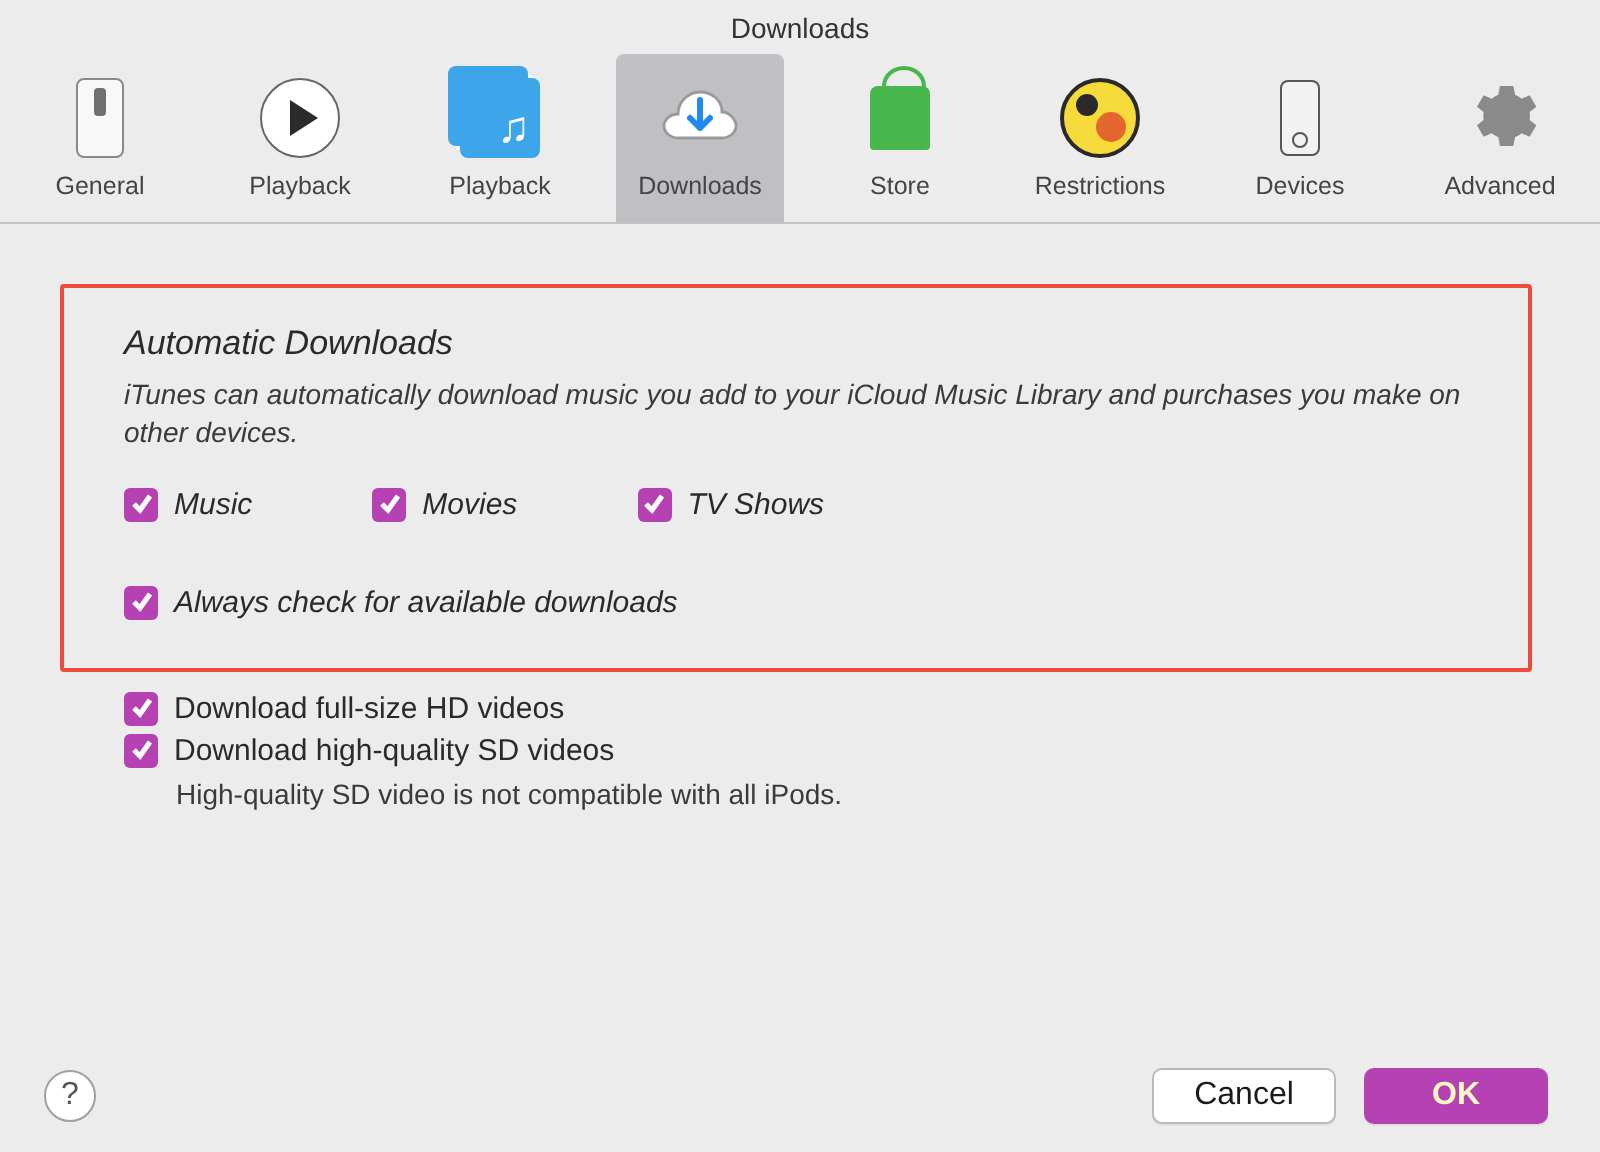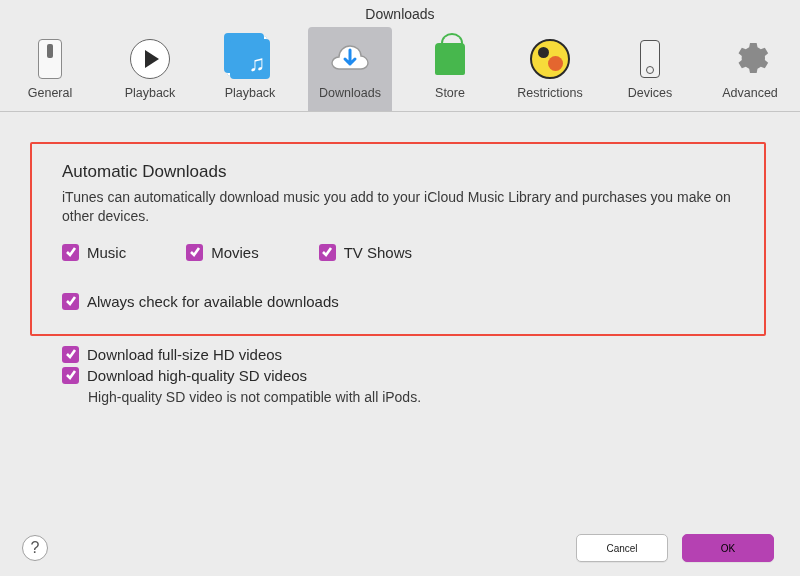--- a/index.html
+++ b/index.html
@@ -93,20 +93,21 @@
   .content{
     padding:30px 32px 0 32px;
   }
   .highlight{
     border:2px solid var(--red);
     border-radius:2px;
     padding:18px 30px 24px 30px;
     margin-bottom:8px;
     position:relative;
     left:-2px;
+    font-style:italic;
   }
   .section-title{
     font-size:17px;
     font-weight:400;
     margin-bottom:6px;
     color:#2a2a2a;
   }
   .section-sub{
     font-size:14px;
     color:#3a3a3a;
@@ -155,25 +156,25 @@
     gap:14px;
   }
   .help-btn{
     position:absolute;
     left:22px;
     width:26px;height:26px;border-radius:50%;border:1px solid #a0a0a0;background:#fff;
     display:flex;align-items:center;justify-content:center;font-size:16px;color:#555;cursor:default;
   }
   .btn{
     min-width:92px;height:28px;border-radius:5px;border:1px solid var(--btn-border);
-    background:#fff;font-size:10px;display:flex;align-items:center;justify-content:center;cursor:default;
+    background:#fff;font-size:16px;display:flex;align-items:center;justify-content:center;cursor:default;
     box-shadow:0 1px 0 rgba(0,0,0,0.05);
   }
   .btn.primary{
-    background:var(--accent);color:#000000;border-color:var(--accent);
+    background:var(--accent);color:#fef9c3;border-color:var(--accent);font-weight:bold;
   }
 </style>
 </head>
 <body>
 
 <div class="titlebar">Downloads</div>
 
 <div class="toolbar">
 
   <div class="tab">

